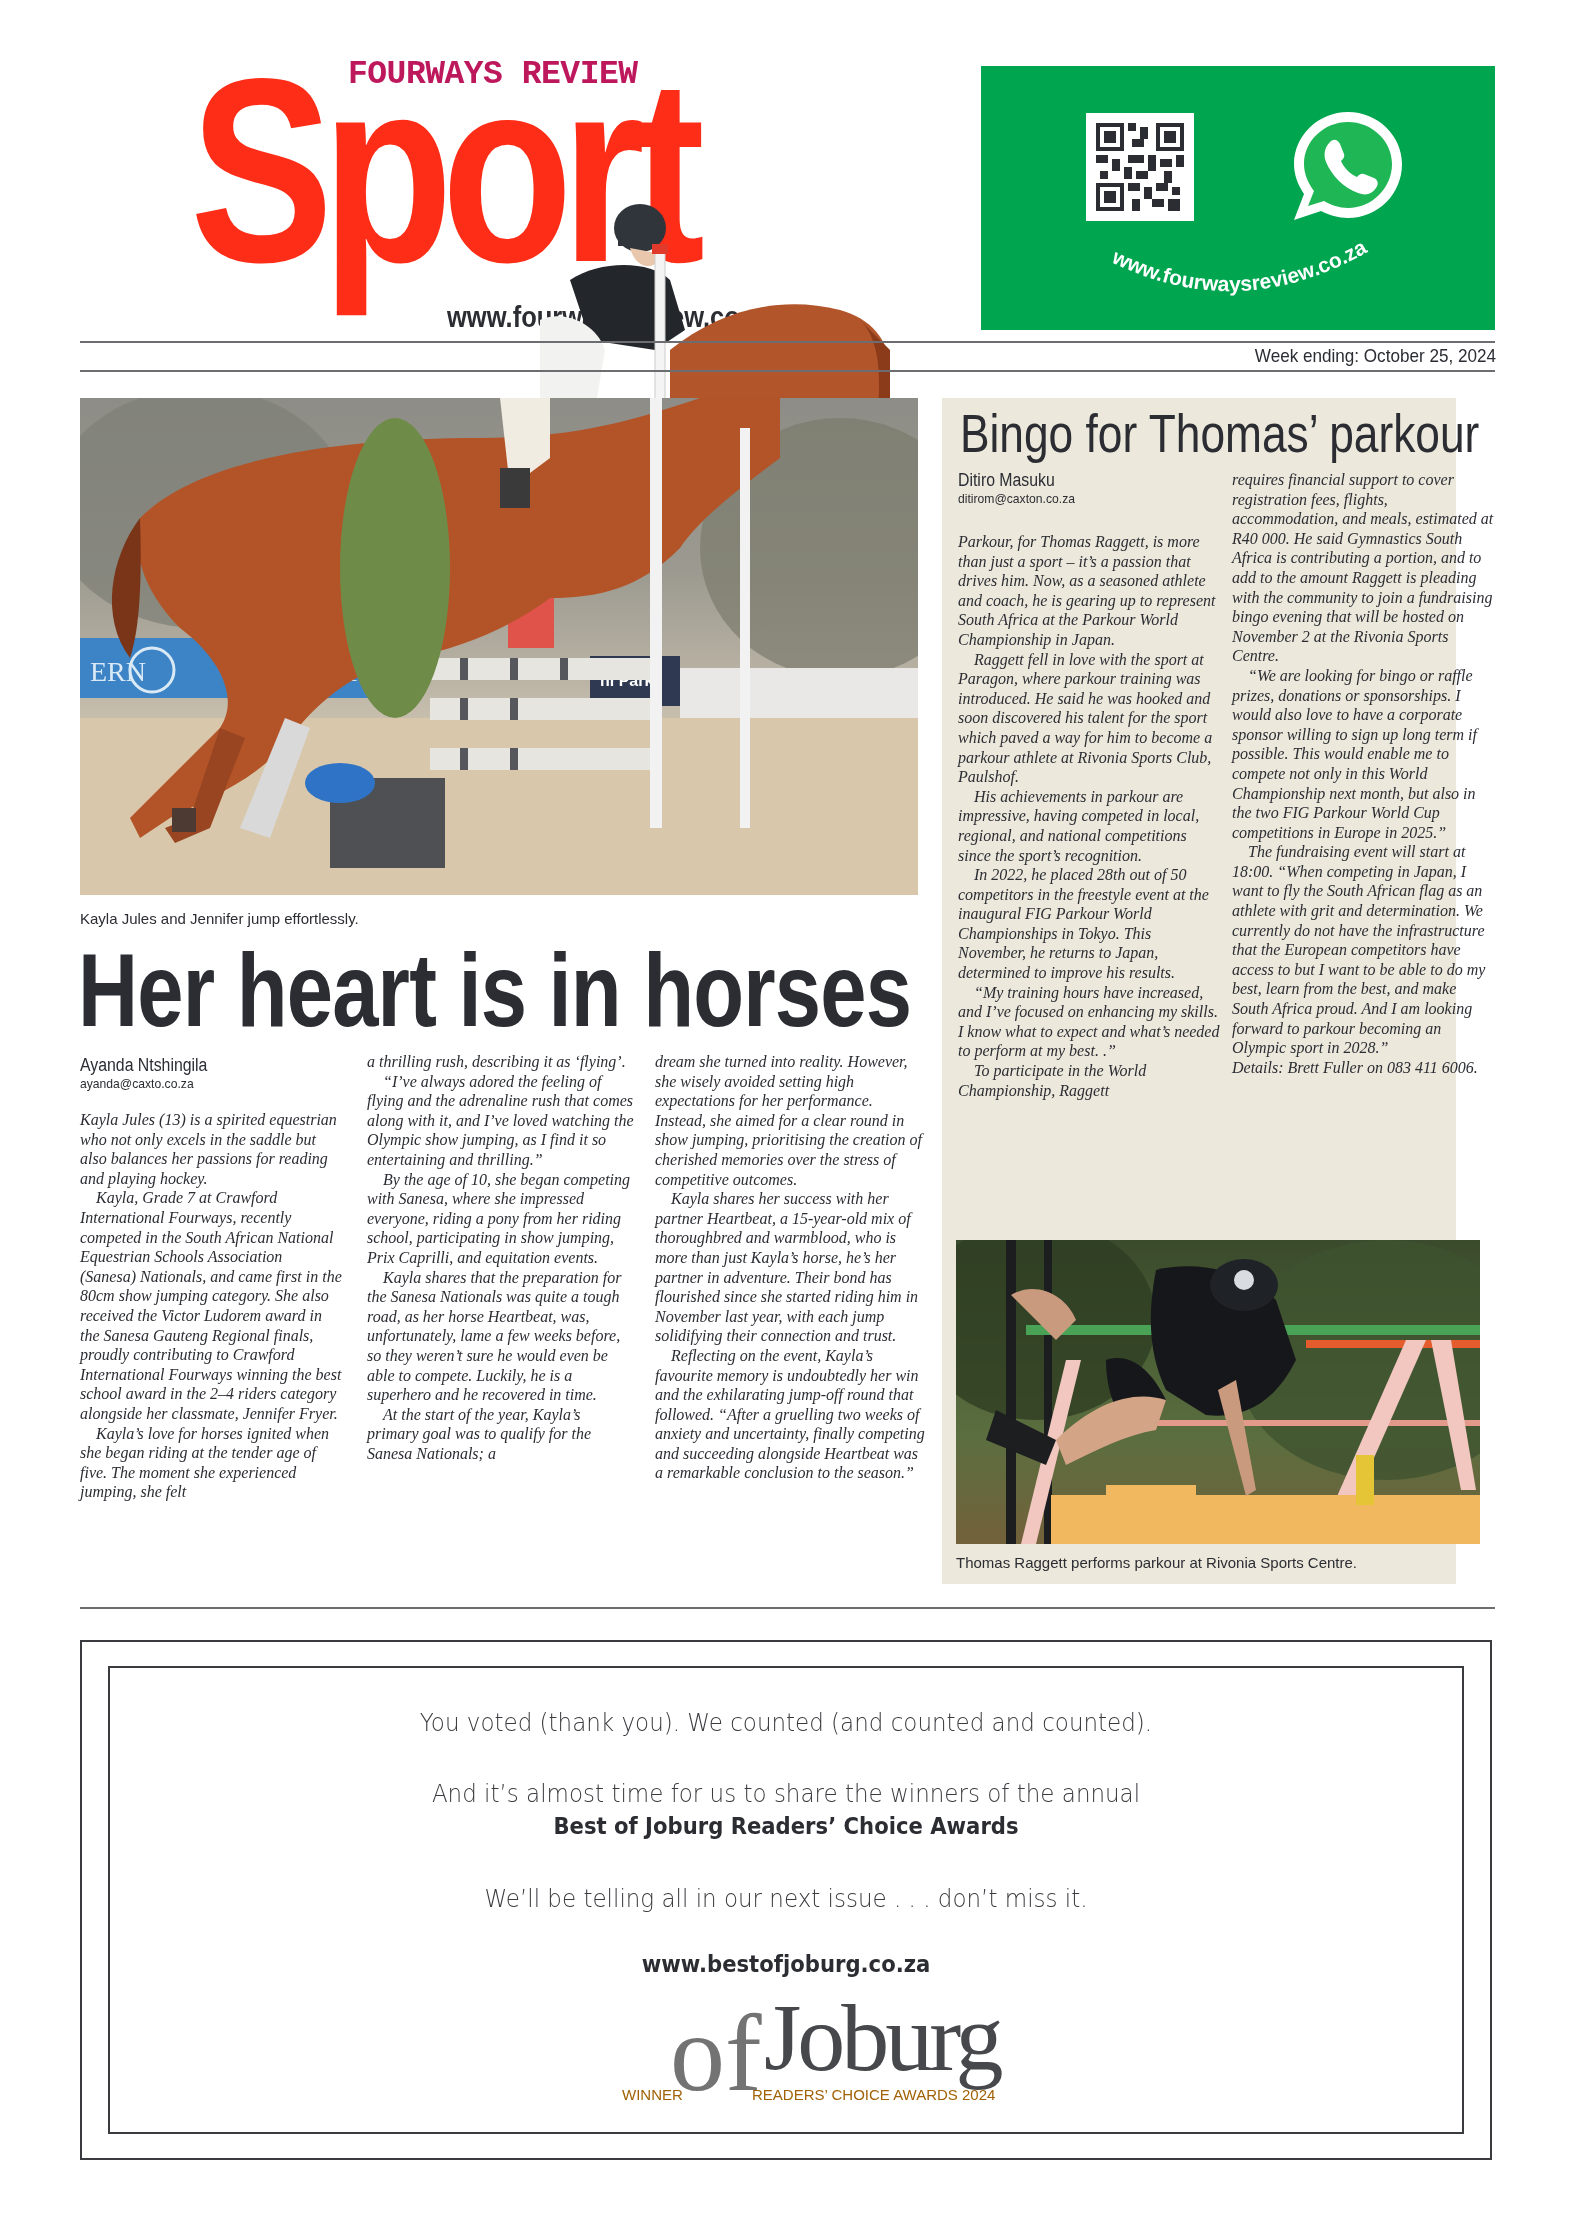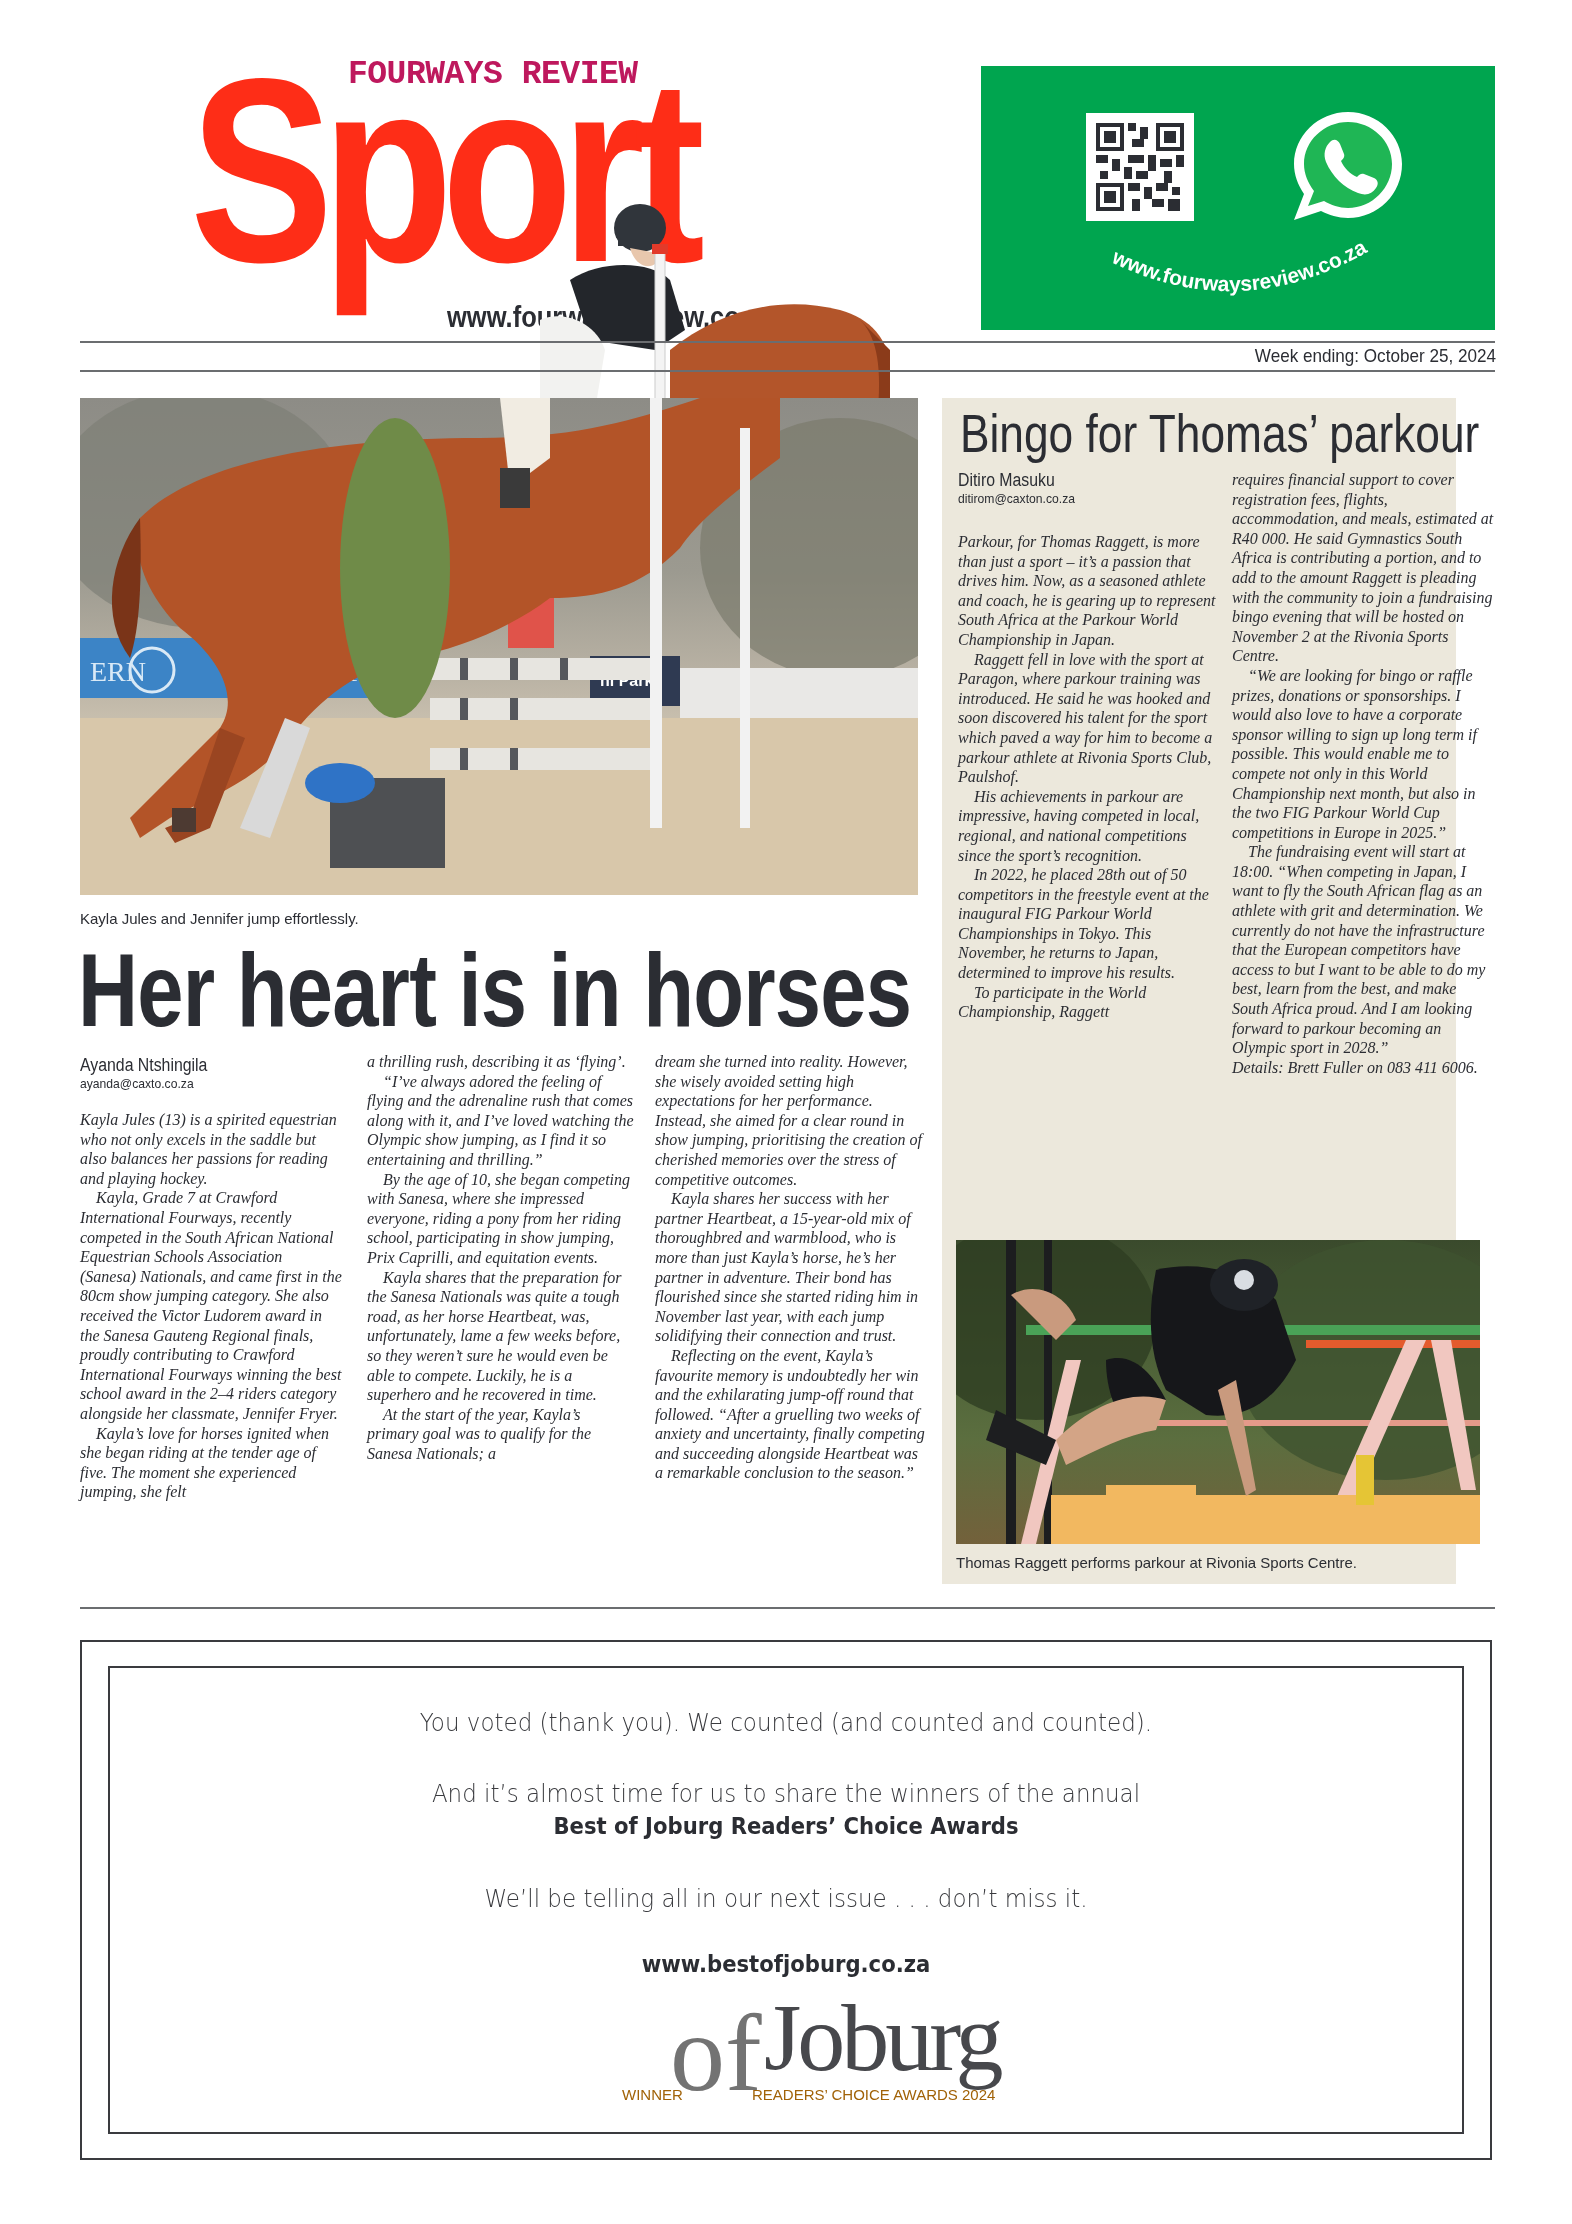--- a/index.html
+++ b/index.html
@@ -213,20 +213,21 @@
   <div class="abs side-title">Bingo for Thomas’ parkour</div>
   <div class="abs" style="left:16px; top:72px;">
     <div class="byline-name">Ditiro Masuku</div>
     <div class="byline-mail">ditirom@caxton.co.za</div>
   </div>
   <div class="abs col" style="left:16px; top:134px; width:265px;">
     <p>Parkour, for Thomas Raggett, is more than just a sport – it’s a passion that drives him. Now, as a seasoned athlete and coach, he is gearing up to represent South Africa at the Parkour World Championship in Japan.</p>
     <p>Raggett fell in love with the sport at Paragon, where parkour training was introduced. He said he was hooked and soon discovered his talent for the sport which paved a way for him to become a parkour athlete at Rivonia Sports Club, Paulshof.</p>
     <p>His achievements in parkour are impressive, having competed in local, regional, and national competitions since the sport’s recognition.</p>
     <p>In 2022, he placed 28th out of 50 competitors in the freestyle event at the inaugural FIG Parkour World Championships in Tokyo. This November, he returns to Japan, determined to improve his results.</p>
+    <p>“My training hours have increased, and I’ve focused on enhancing my skills. I know what to expect and what’s needed to perform at my best. .”</p>
     <p>To participate in the World Championship, Raggett</p>
   </div>
   <div class="abs col" style="left:290px; top:72px; width:262px;">
     <p>requires financial support to cover registration fees, flights, accommodation, and meals, estimated at R40 000. He said Gymnastics South Africa is contributing a portion, and to add to the amount Raggett is pleading with the community to join a fundraising bingo evening that will be hosted on November 2 at the Rivonia Sports Centre.</p>
     <p>“We are looking for bingo or raffle prizes, donations or sponsorships. I would also love to have a corporate sponsor willing to sign up long term if possible. This would enable me to compete not only in this World Championship next month, but also in the two FIG Parkour World Cup competitions in Europe in 2025.”</p>
     <p>The fundraising event will start at 18:00. “When competing in Japan, I want to fly the South African flag as an athlete with grit and determination. We currently do not have the infrastructure that the European competitors have access to but I want to be able to do my best, learn from the best, and make South Africa proud. And I am looking forward to parkour becoming an Olympic sport in 2028.”</p>
     <p style="text-indent:0">Details: Brett Fuller on 083 411 6006.</p>
   </div>
 
   <div class="abs parkour-photo">

